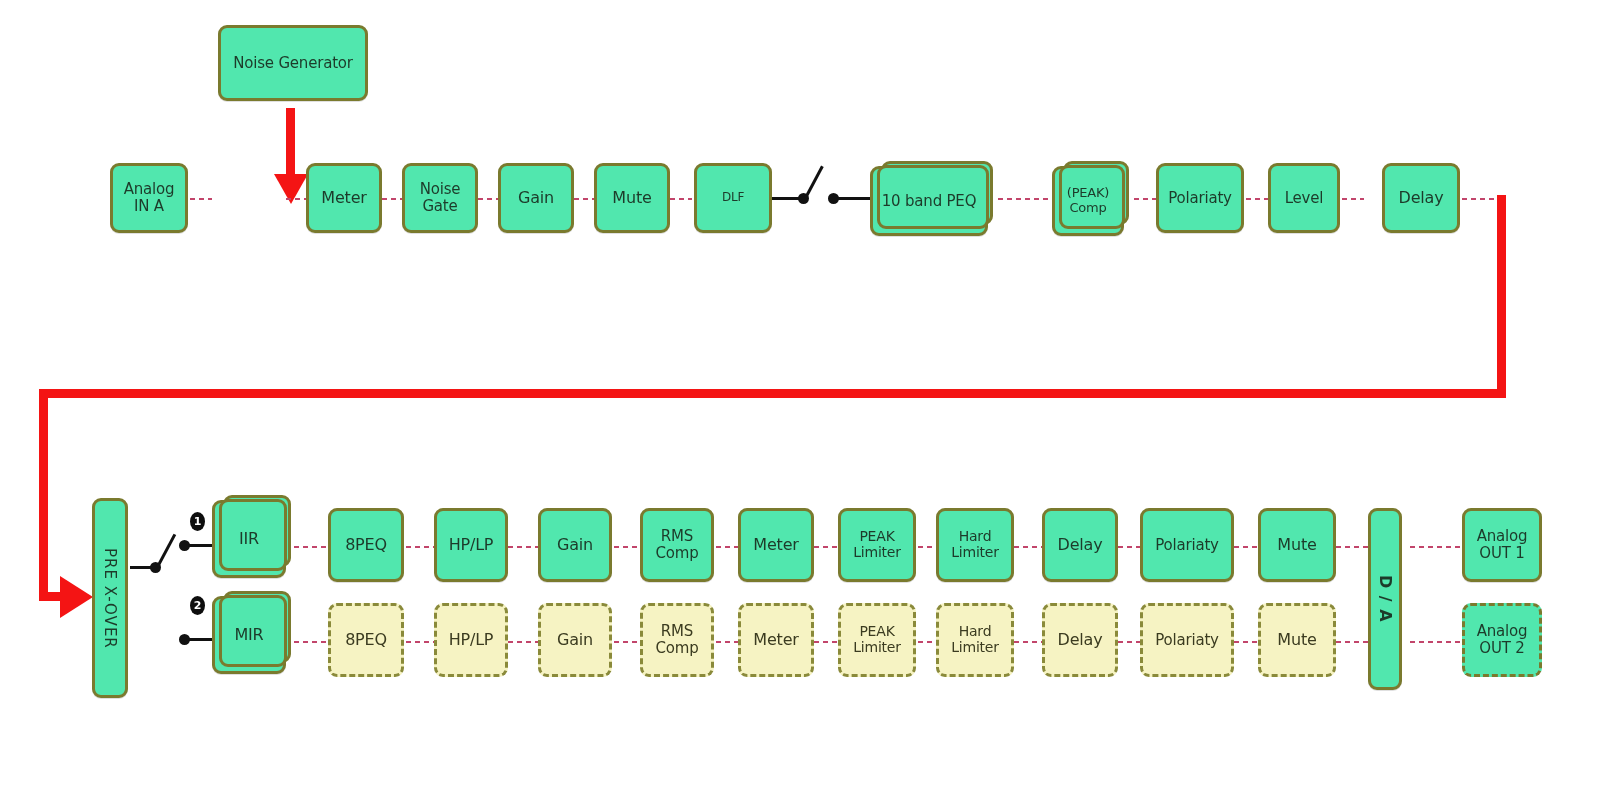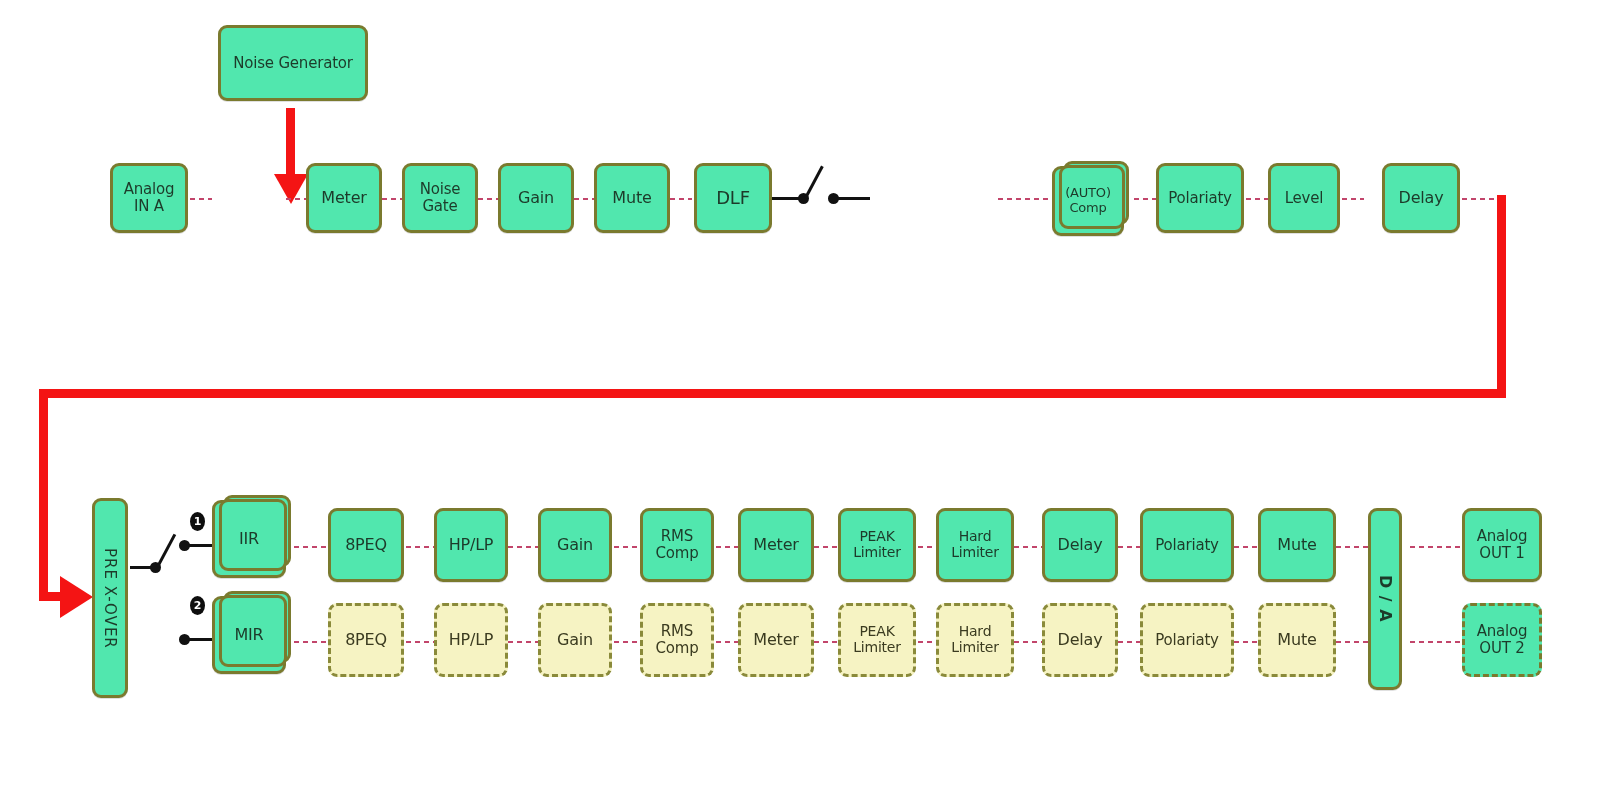--- a/index.html
+++ b/index.html
@@ -100,22 +100,23 @@
   <div class="node" style="left:828px;top:193px;"></div>
   <div class="wire" style="left:836px;top:197px;width:34px;height:3px;"></div>
 
   <div class="blk green" style="left:110px;top:163px;width:78px;height:70px;font-size:15px;">Analog
 IN  A</div>
   <div class="blk green" style="left:306px;top:163px;width:76px;height:70px;font-size:16px;">Meter</div>
   <div class="blk green" style="left:402px;top:163px;width:76px;height:70px;font-size:15px;">Noise
 Gate</div>
   <div class="blk green" style="left:498px;top:163px;width:76px;height:70px;font-size:16px;">Gain</div>
   <div class="blk green" style="left:594px;top:163px;width:76px;height:70px;font-size:16px;">Mute</div>
-  <div class="blk green" style="left:694px;top:163px;width:78px;height:70px;font-size:18px;text-align:center;">DLF</div>
-  <div class="blk green stack" style="left:1052px;top:166px;width:72px;height:70px;font-size:13px;">(AUTO)
+  <div class="blk green" style="left:694px;top:163px;width:78px;height:70px;font-size:12px;text-align:center;">DLF</div>
+  <div class="blk green stack" style="left:870px;top:166px;width:118px;height:70px;font-size:15px;">10 band PEQ</div>
+  <div class="blk green stack" style="left:1052px;top:166px;width:72px;height:70px;font-size:13px;">(PEAK)
 Comp</div>
   <div class="blk green" style="left:1156px;top:163px;width:88px;height:70px;font-size:15px;">Polariaty</div>
   <div class="blk green" style="left:1268px;top:163px;width:72px;height:70px;font-size:15px;">Level</div>
   <div class="blk green" style="left:1382px;top:163px;width:78px;height:70px;font-size:16px;">Delay</div>
 
   <div class="redline" style="left:1497px;top:195px;width:9px;height:200px;"></div>
   <div class="redline" style="left:39px;top:389px;width:1467px;height:9px;"></div>
   <div class="redline" style="left:39px;top:389px;width:9px;height:212px;"></div>
   <div class="redline" style="left:39px;top:592px;width:36px;height:9px;"></div>
   <div class="arrow-rt" style="left:60px;top:576px;"></div>

